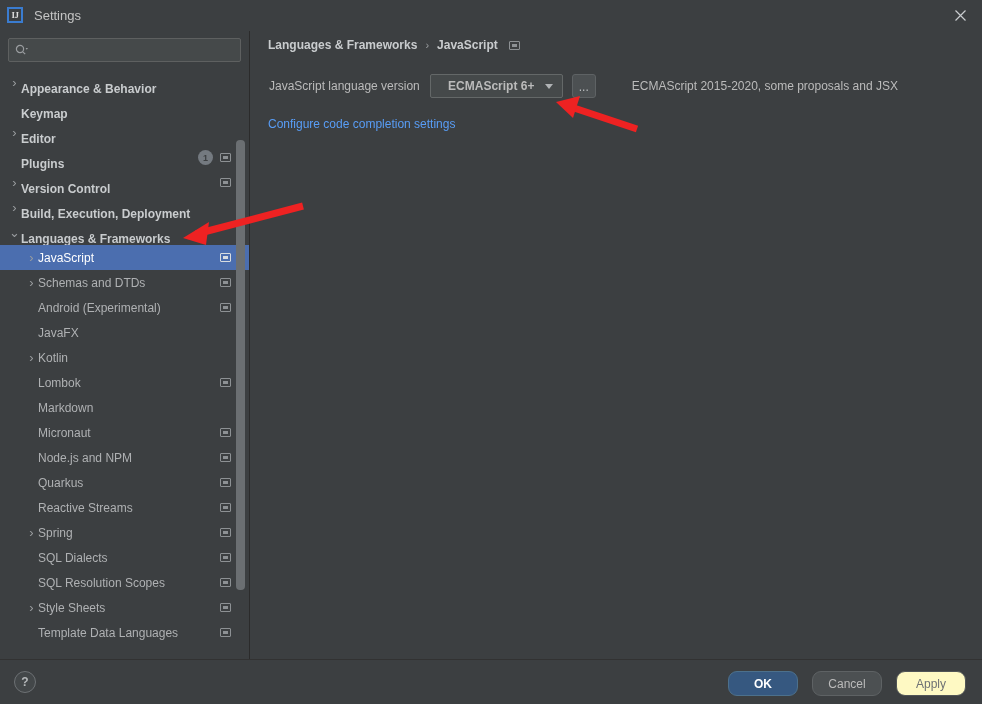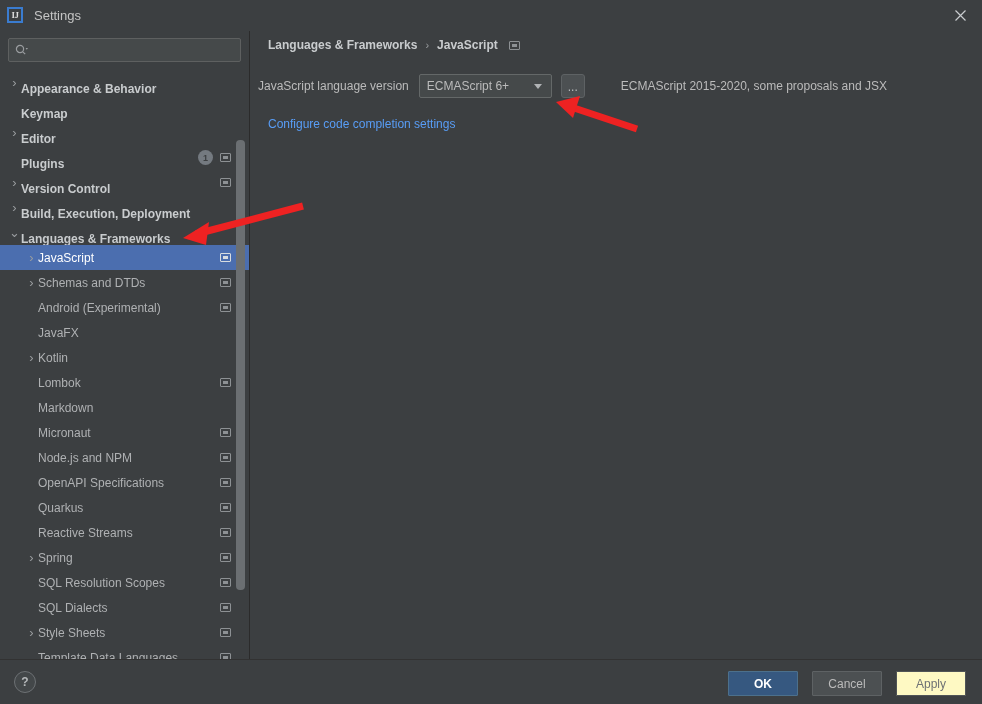--- a/index.html
+++ b/index.html
@@ -199,37 +199,38 @@
   .crumb-icon::after {
     content: "";
     position: absolute;
     left: 2px; top: 2px;
     width: 5px; height: 3px;
     background: #8d9194;
   }
 
   .field-row {
     position: absolute;
-    left: 7px; top: 43px;
-    display: flex; align-items: center;
+    left: 18px; top: 43px;
+    display: flex; align-items: center; text-align: center;
   }
   .field-label {
     font-size: 12px;
     color: #bbbbbb;
     margin-right: 10px;
   }
   .combo {
     width: 133px; height: 24px;
     background: #45494a;
     border: 1px solid #646868;
     border-radius: 2px;
     display: flex; align-items: center;
     padding: 0 4px 0 7px;
     cursor: pointer;
     position: relative;
+    font-weight: bold;
   }
   .combo-value {
     flex: 1;
     font-size: 12px;
     color: #bbbbbb;
   }
   .combo-arrow {
     width: 0; height: 0;
     border-left: 4px solid transparent;
     border-right: 4px solid transparent;
@@ -286,21 +287,21 @@
     cursor: pointer;
   }
   .btn-group {
     position: absolute;
     right: 16px; top: 11px;
     display: flex; gap: 14px;
   }
   .btn {
     height: 25px;
     min-width: 70px;
-    border-radius: 1px;
+    border-radius: 9px;
     font-size: 12px;
     display: flex; align-items: center; justify-content: center;
     cursor: pointer;
     padding: 0 14px;
     border: 1px solid #5e6264;
     background: #4c5052;
     color: #bbbbbb;
   }
   .btn.primary {
     background: #365880;
@@ -438,27 +439,20 @@
         </div>
         <div class="tree-row indent-1">
           <span class="twisty"></span>
           <span class="label">Node.js and NPM</span>
           <span class="row-right">
             <span class="proj-icon"></span>
           </span>
         </div>
         <div class="tree-row indent-1">
           <span class="twisty"></span>
-          <span class="label">OpenAPI Specifications</span>
-          <span class="row-right">
-            <span class="proj-icon"></span>
-          </span>
-        </div>
-        <div class="tree-row indent-1">
-          <span class="twisty"></span>
           <span class="label">Quarkus</span>
           <span class="row-right">
             <span class="proj-icon"></span>
           </span>
         </div>
         <div class="tree-row indent-1">
           <span class="twisty"></span>
           <span class="label">Reactive Streams</span>
           <span class="row-right">
             <span class="proj-icon"></span>
@@ -466,28 +460,28 @@
         </div>
         <div class="tree-row indent-1">
           <span class="twisty" style="font-size: 13px;">›</span>
           <span class="label">Spring</span>
           <span class="row-right">
             <span class="proj-icon"></span>
           </span>
         </div>
         <div class="tree-row indent-1">
           <span class="twisty"></span>
+          <span class="label">SQL Dialects</span>
+          <span class="row-right">
+            <span class="proj-icon"></span>
+          </span>
+        </div>
+        <div class="tree-row indent-1">
+          <span class="twisty"></span>
           <span class="label">SQL Resolution Scopes</span>
-          <span class="row-right">
-            <span class="proj-icon"></span>
-          </span>
-        </div>
-        <div class="tree-row indent-1">
-          <span class="twisty"></span>
-          <span class="label">SQL Dialects</span>
           <span class="row-right">
             <span class="proj-icon"></span>
           </span>
         </div>
         <div class="tree-row indent-1">
           <span class="twisty" style="font-size: 13px;">›</span>
           <span class="label">Style Sheets</span>
           <span class="row-right">
             <span class="proj-icon"></span>
           </span>

